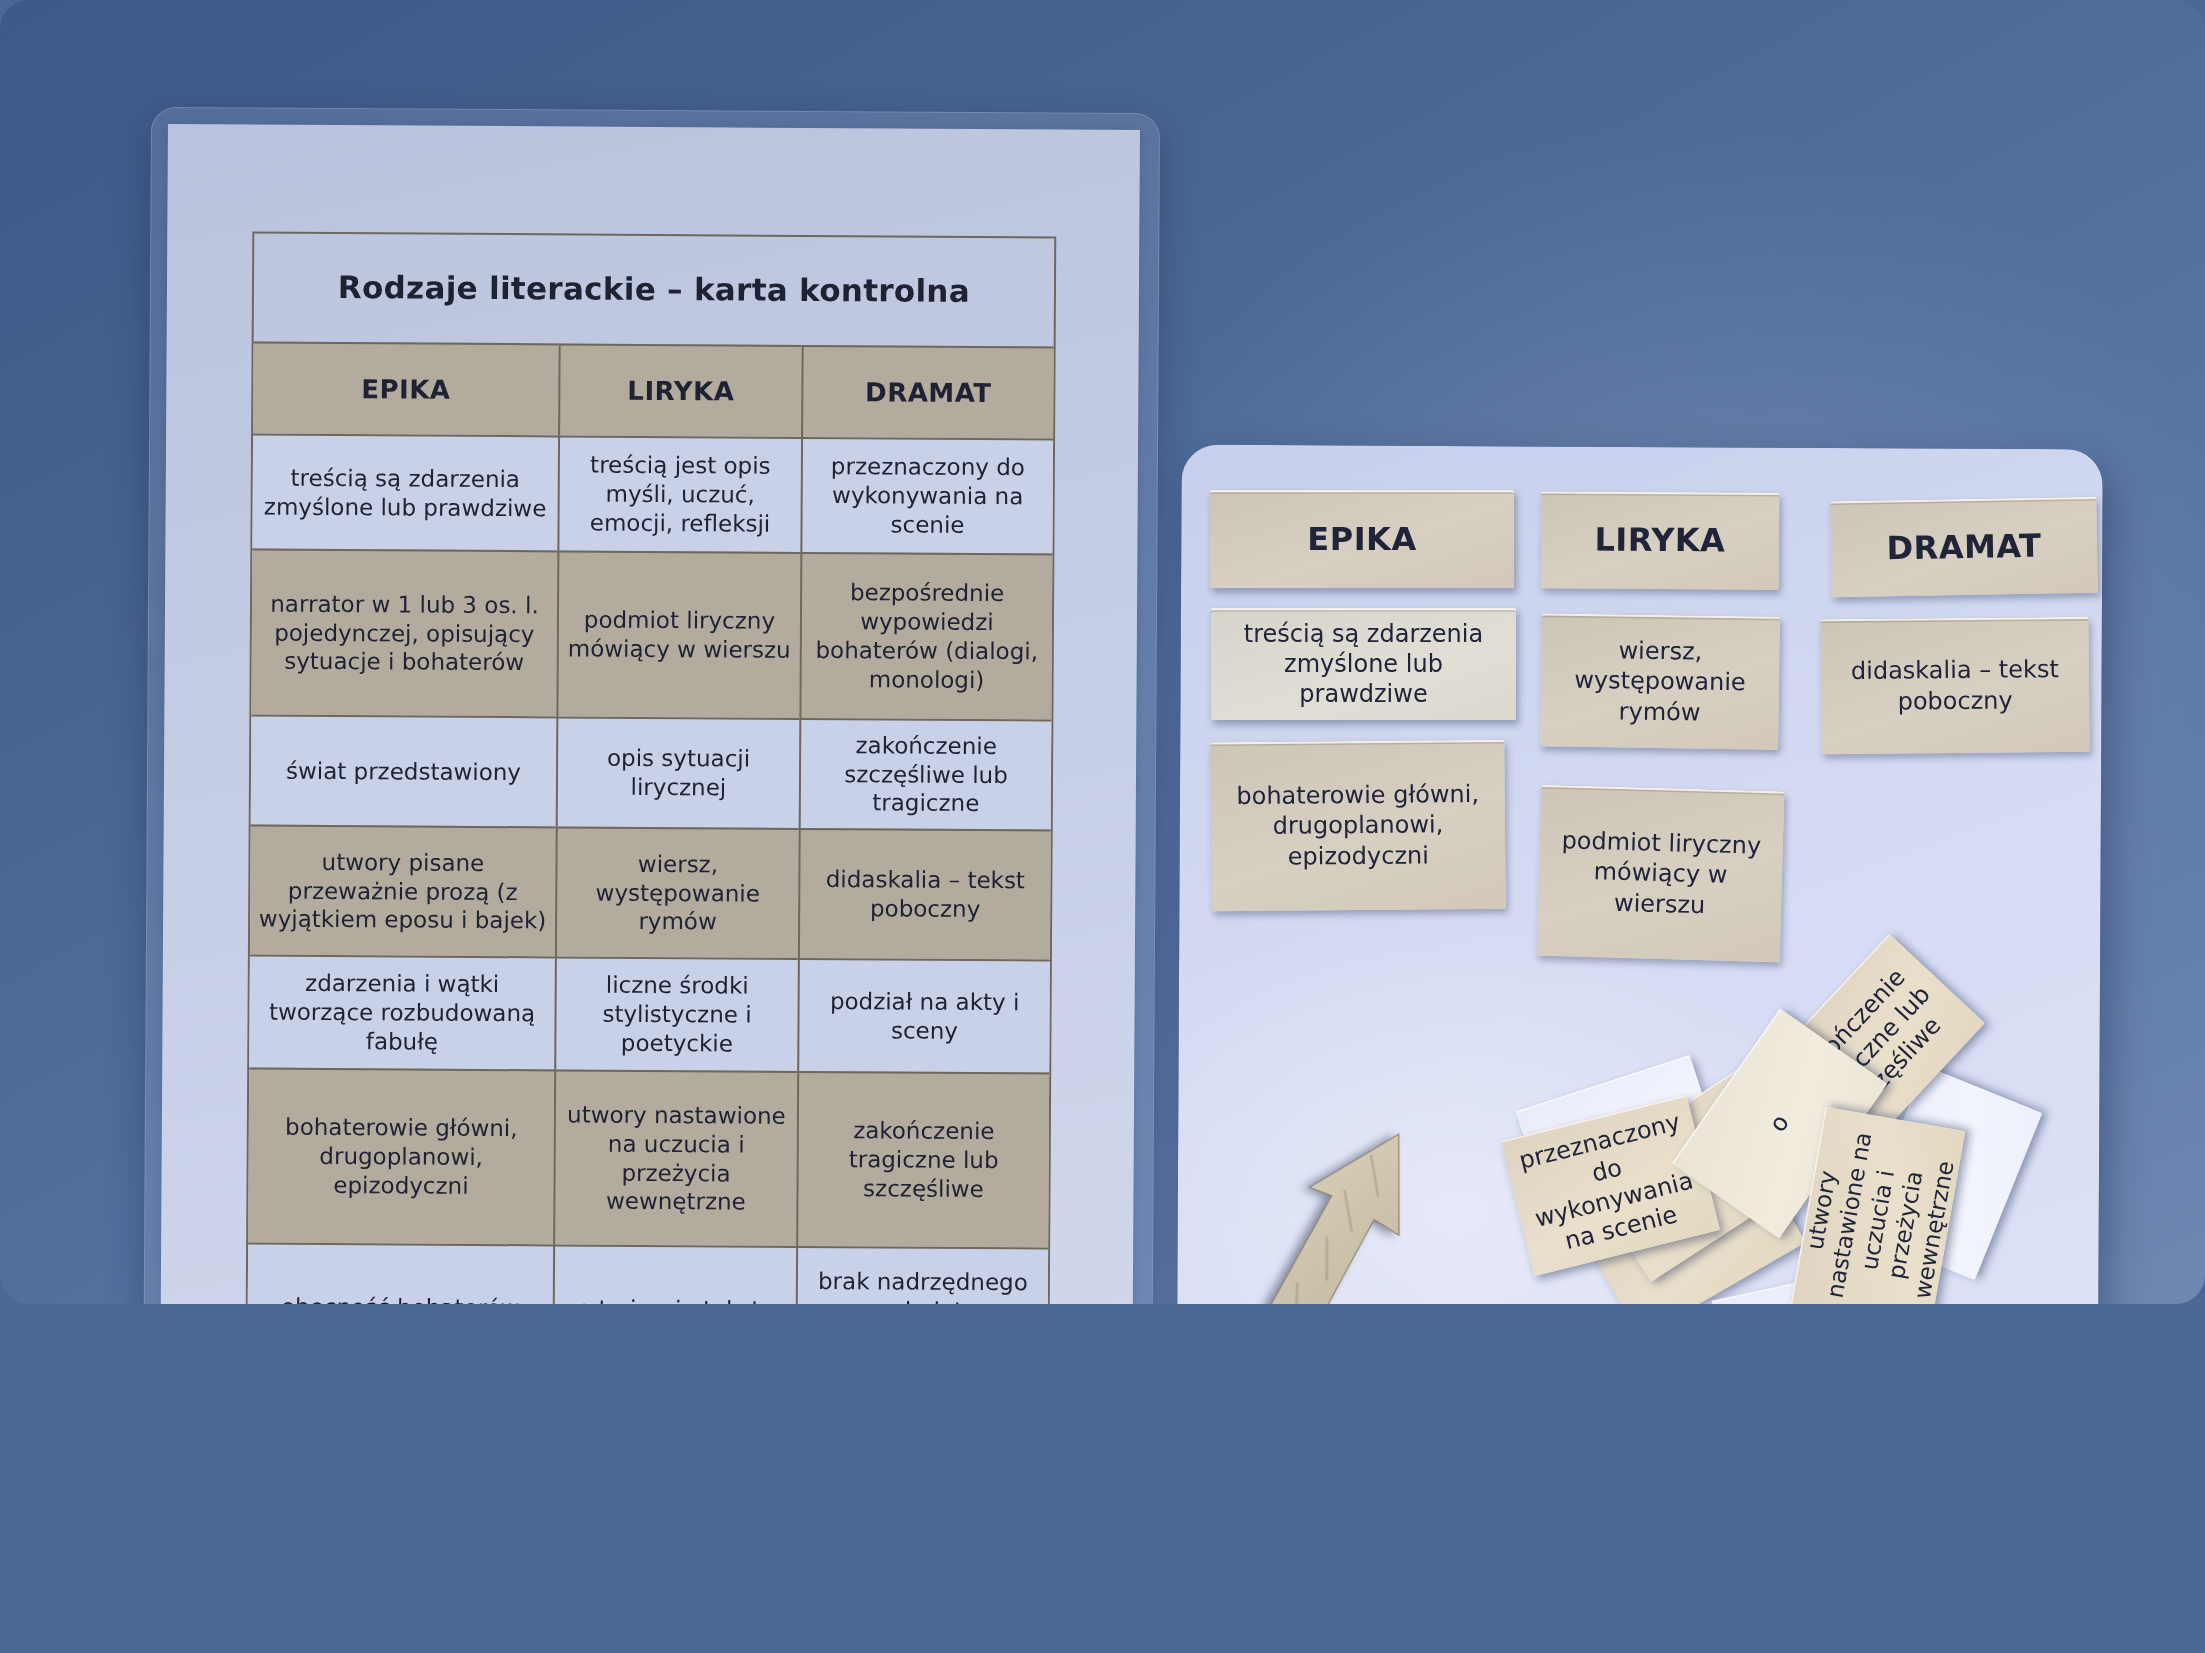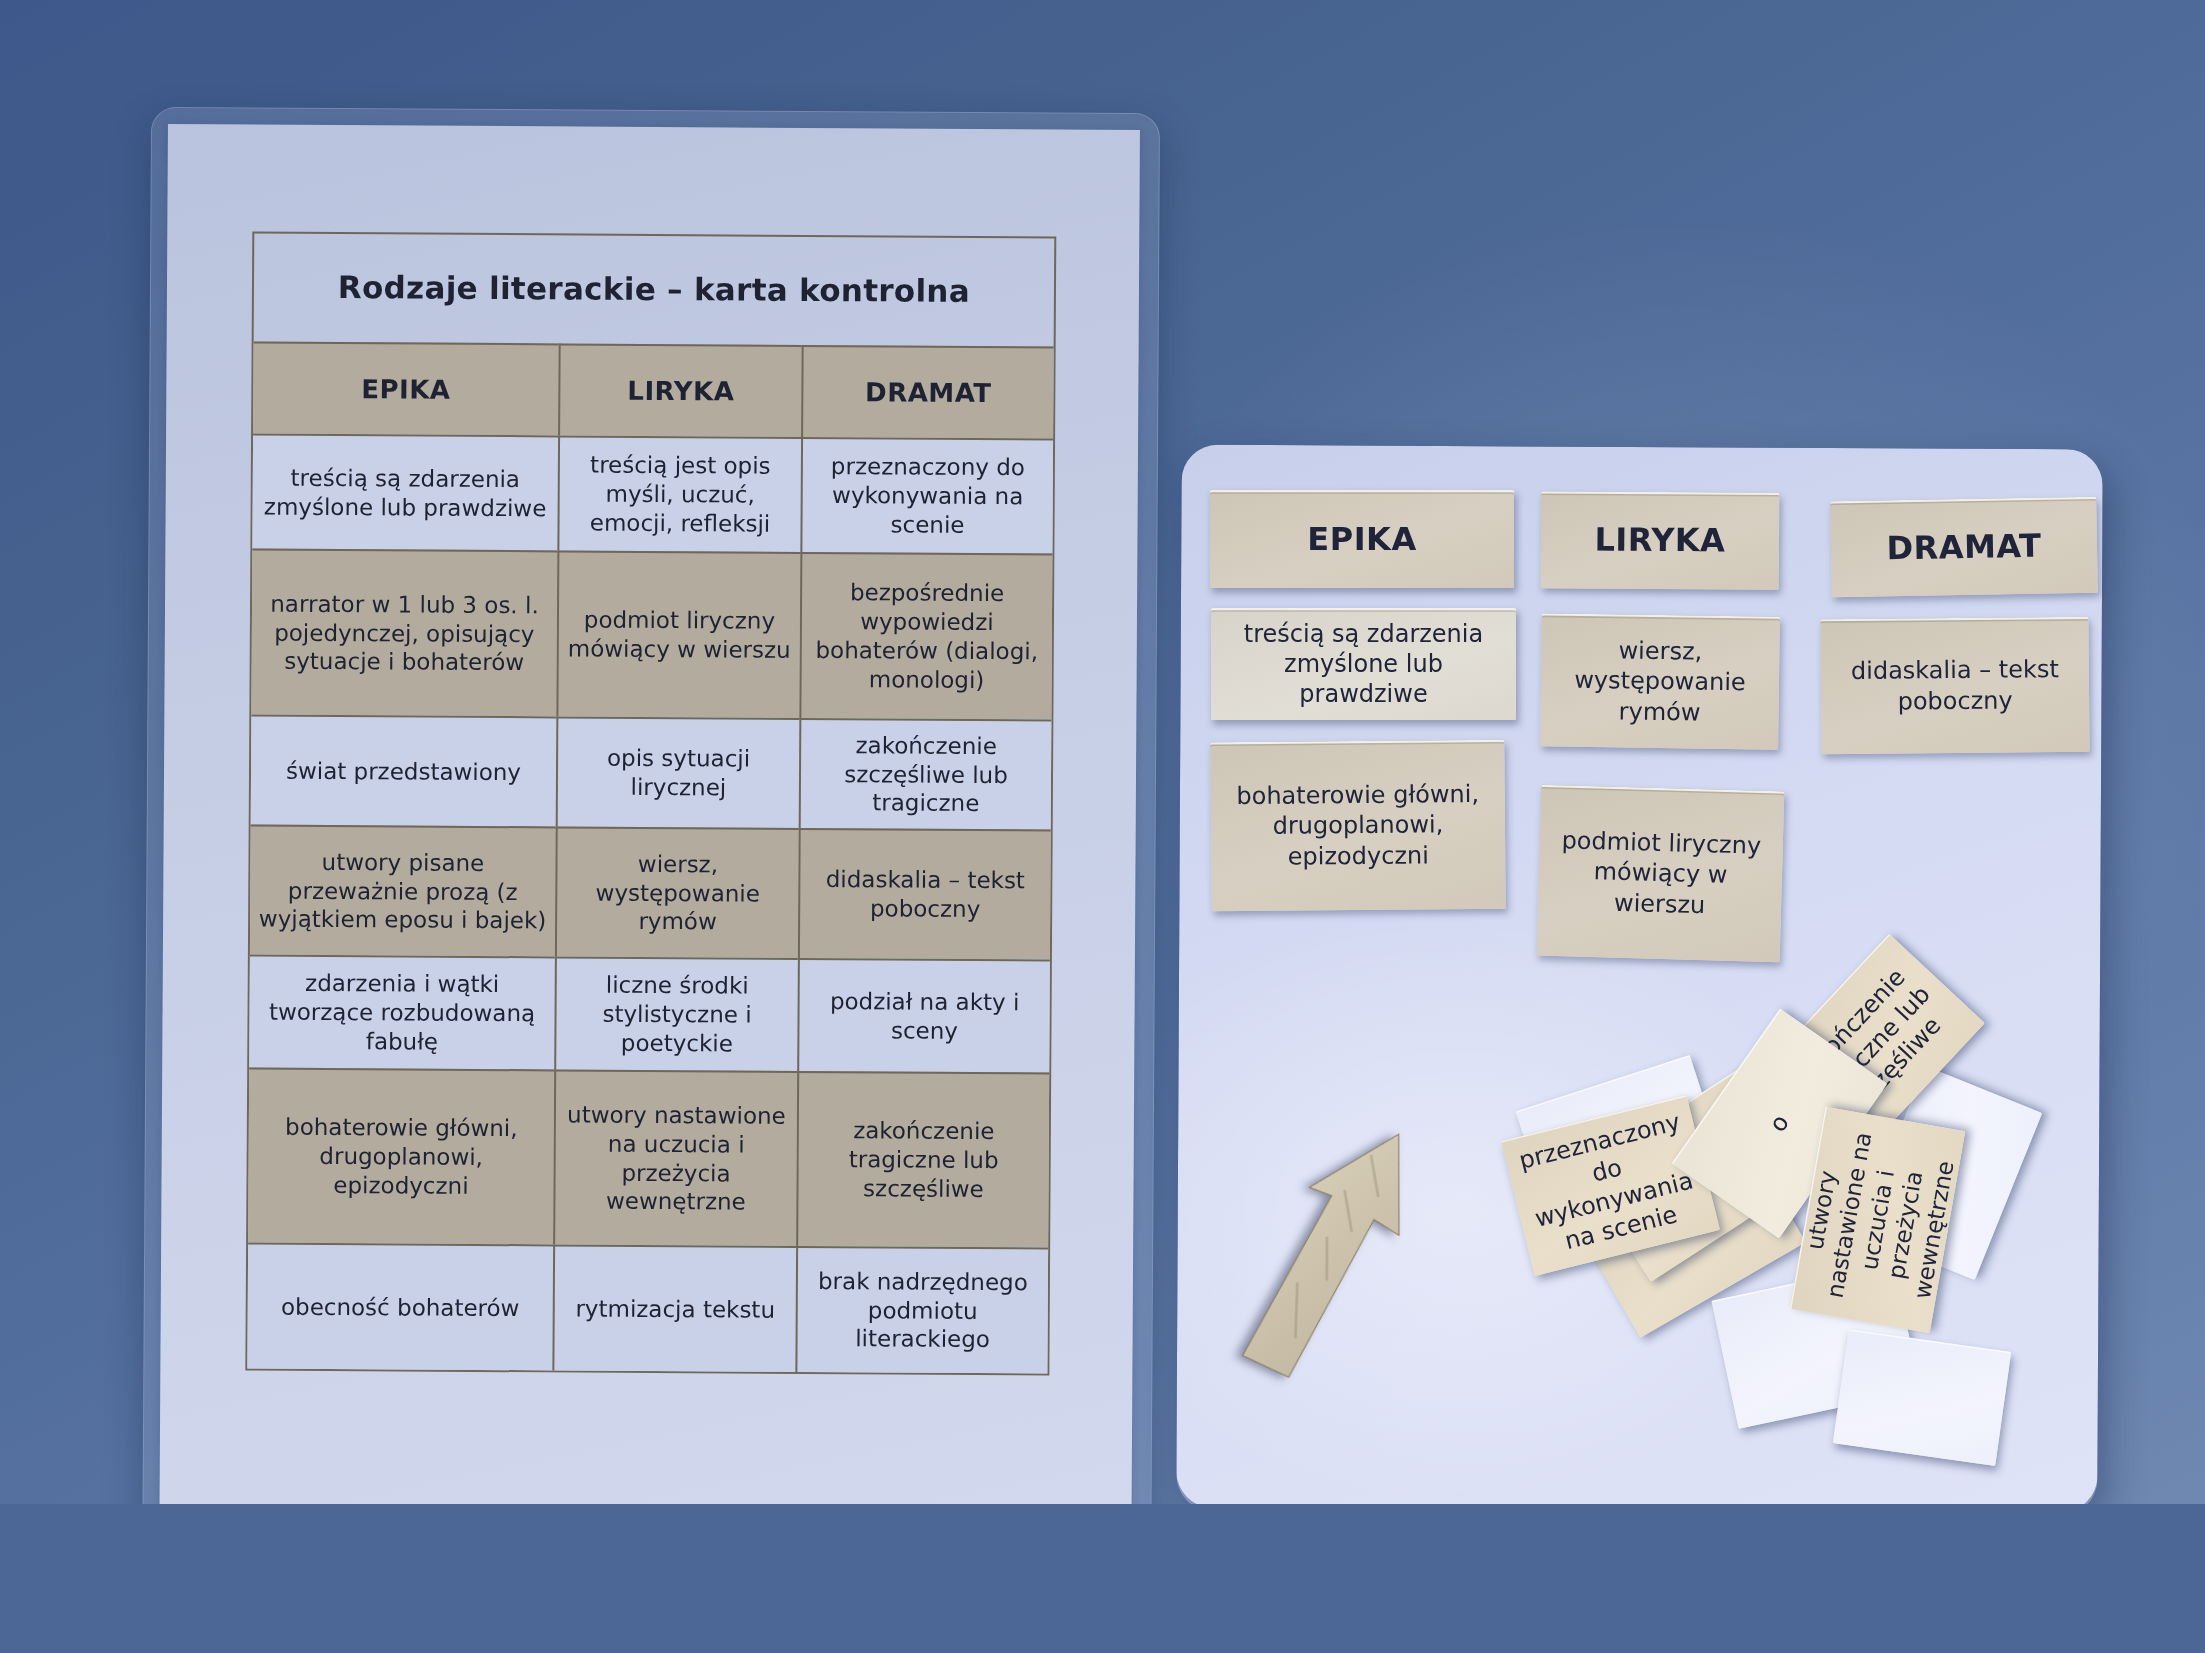--- a/index.html
+++ b/index.html
@@ -2,24 +2,25 @@
 <html style="font-size:8.8px"><head>
 <meta charset="utf-8">
 <style>
   html,body{margin:0;padding:0;}
   body{
     width:2205px;height:1654px;overflow:hidden;
     font-family:"DejaVu Sans","Liberation Sans",sans-serif;
     background:#4c6796;
   }
   #scene{
-    position:relative;width:2205px;height:1504px;overflow:hidden;
+    position:relative;width:2205px;height:1304px;overflow:hidden;
     background:
       radial-gradient(930px 820px at 76% 48%, rgba(255,255,255,.13), rgba(255,255,255,0) 62%),
       linear-gradient(152deg,#3d588a 0%,#47638f 28%,#526e9d 52%,#5f7aa8 76%,#6e88b2 100%);
+    border-radius: 29px;
   }
   
   #sheet-wrap{position:absolute;left:0;top:0;transform:rotate(.35deg);transform-origin:164px 120px;}
   #laminate{
     position:absolute;left:151px;top:107px;width:1007px;height:1453px;border-radius:25px;
     background:rgba(212,222,246,.14);
     border:1.1px solid rgba(150,168,205,.45);
     box-shadow:0 14.2px 38px rgba(14,28,62,.30);
   }
   #paper{

